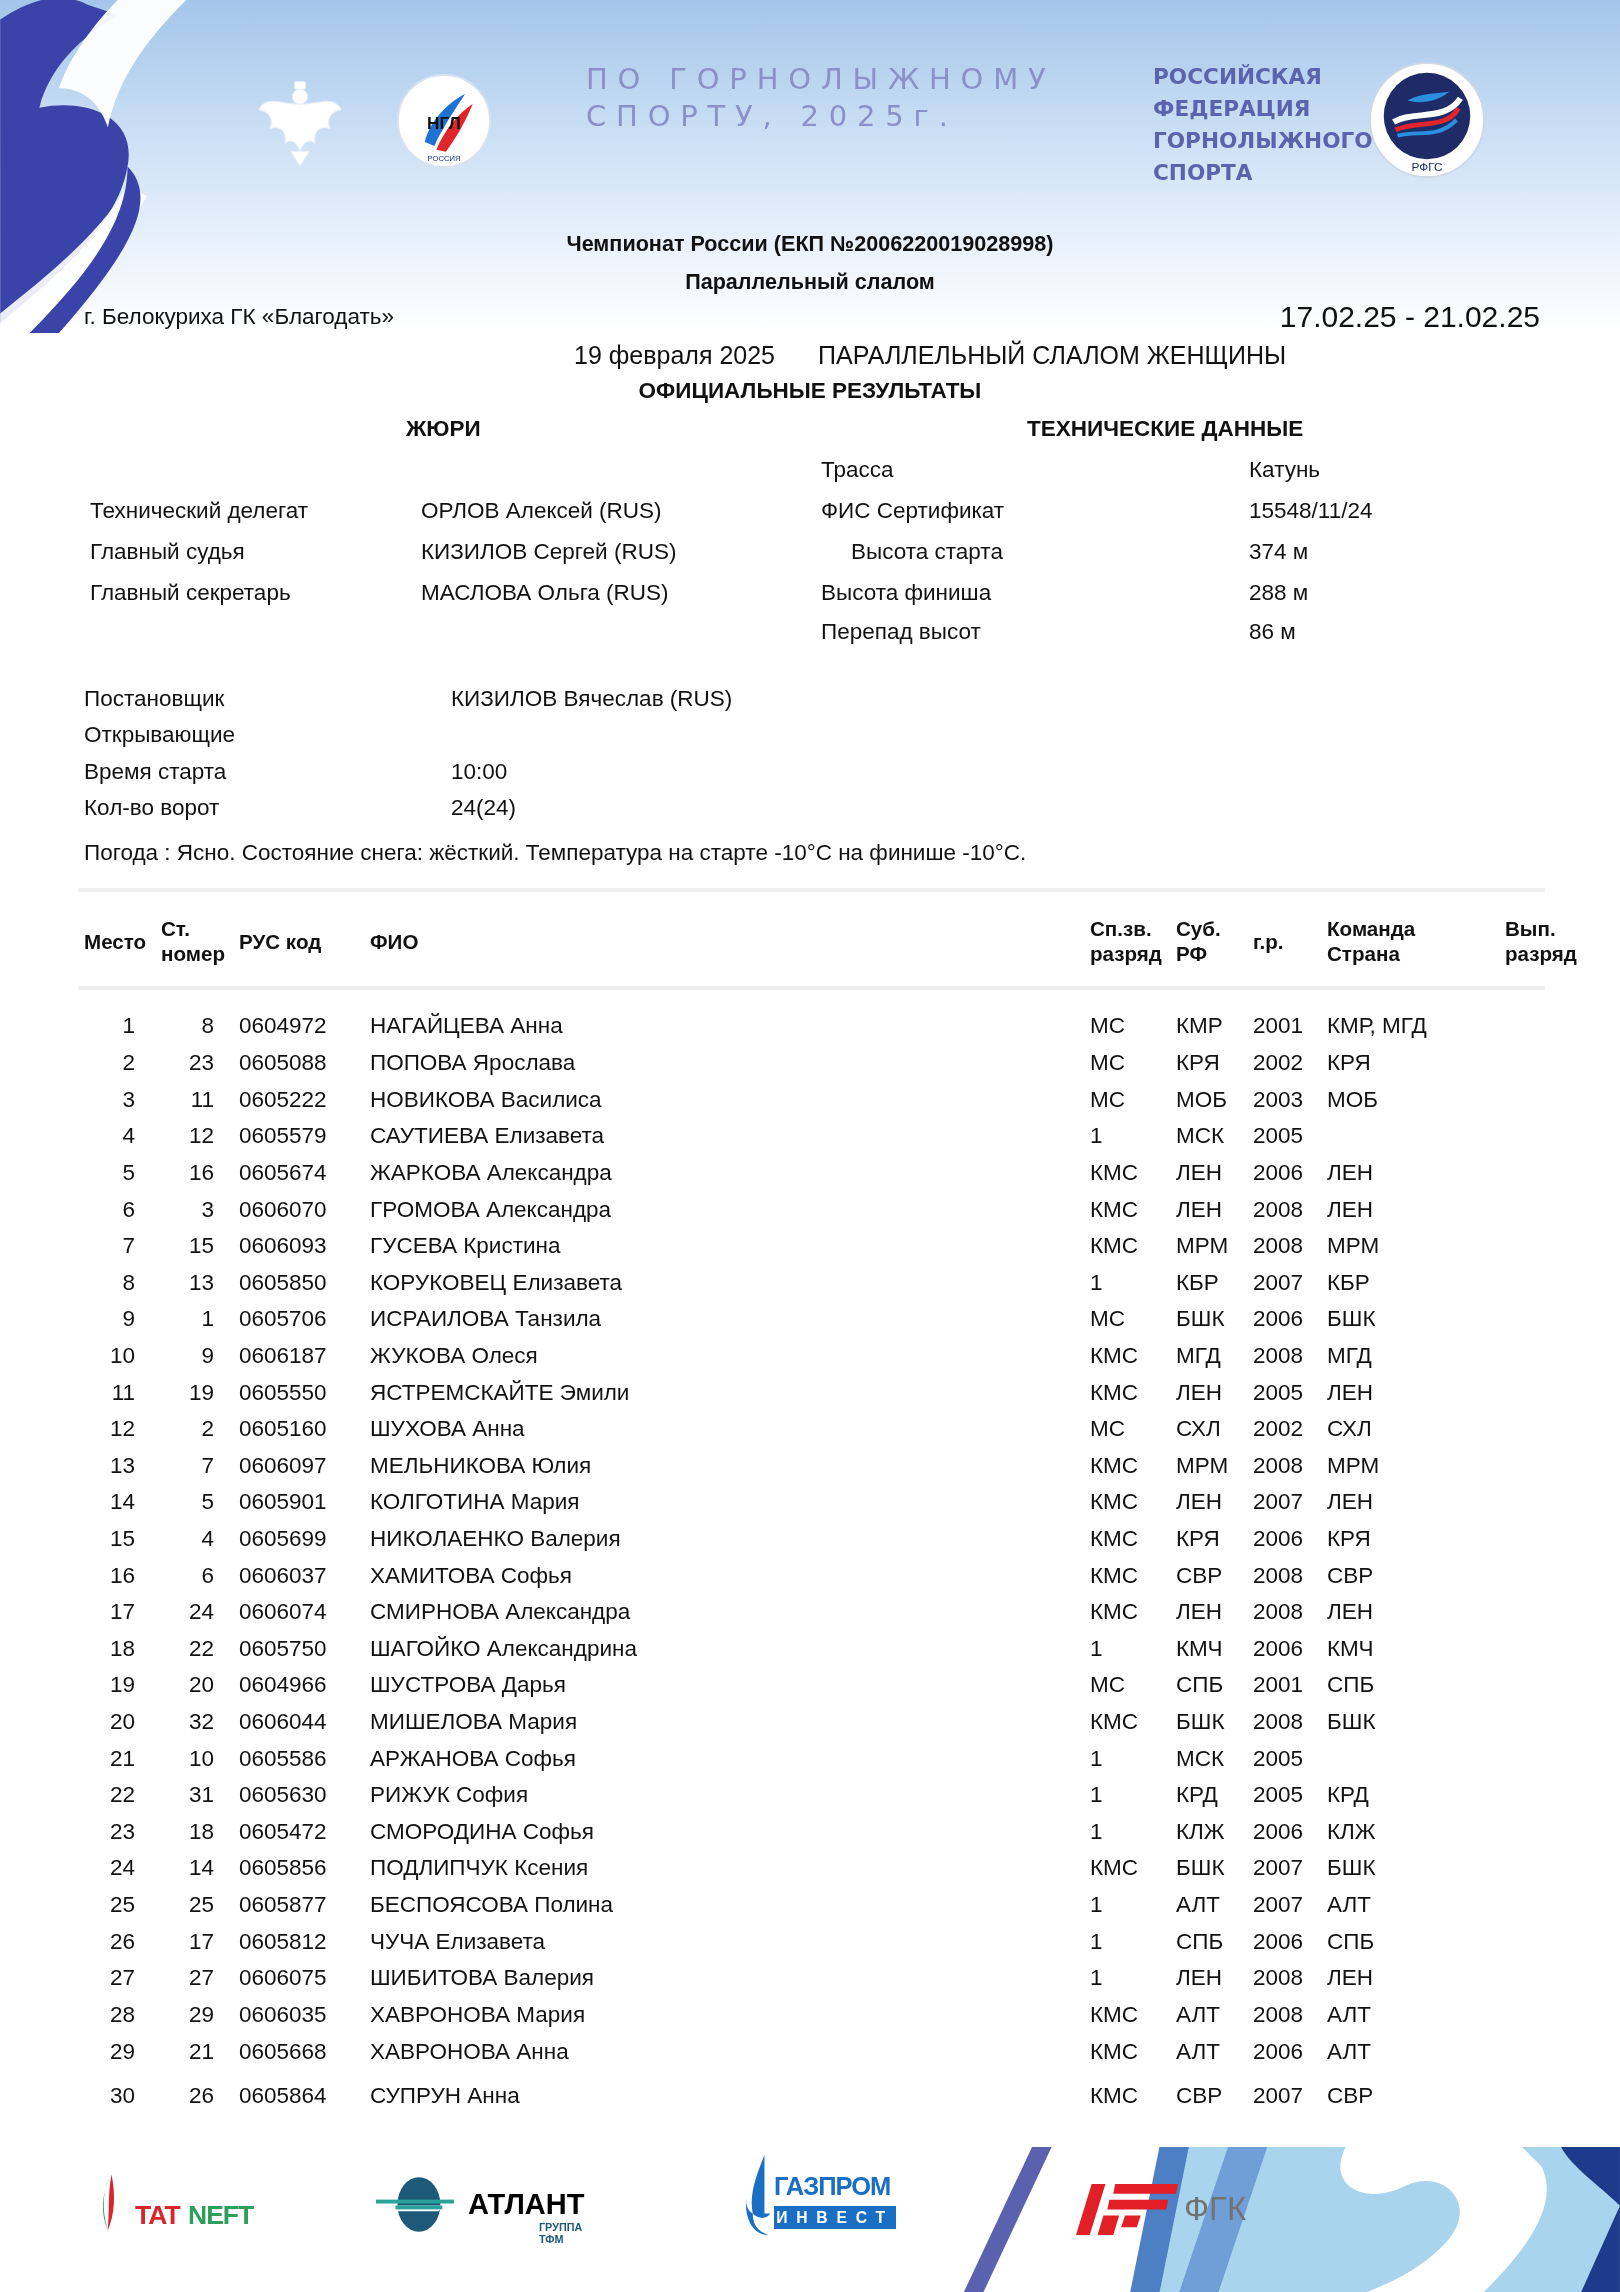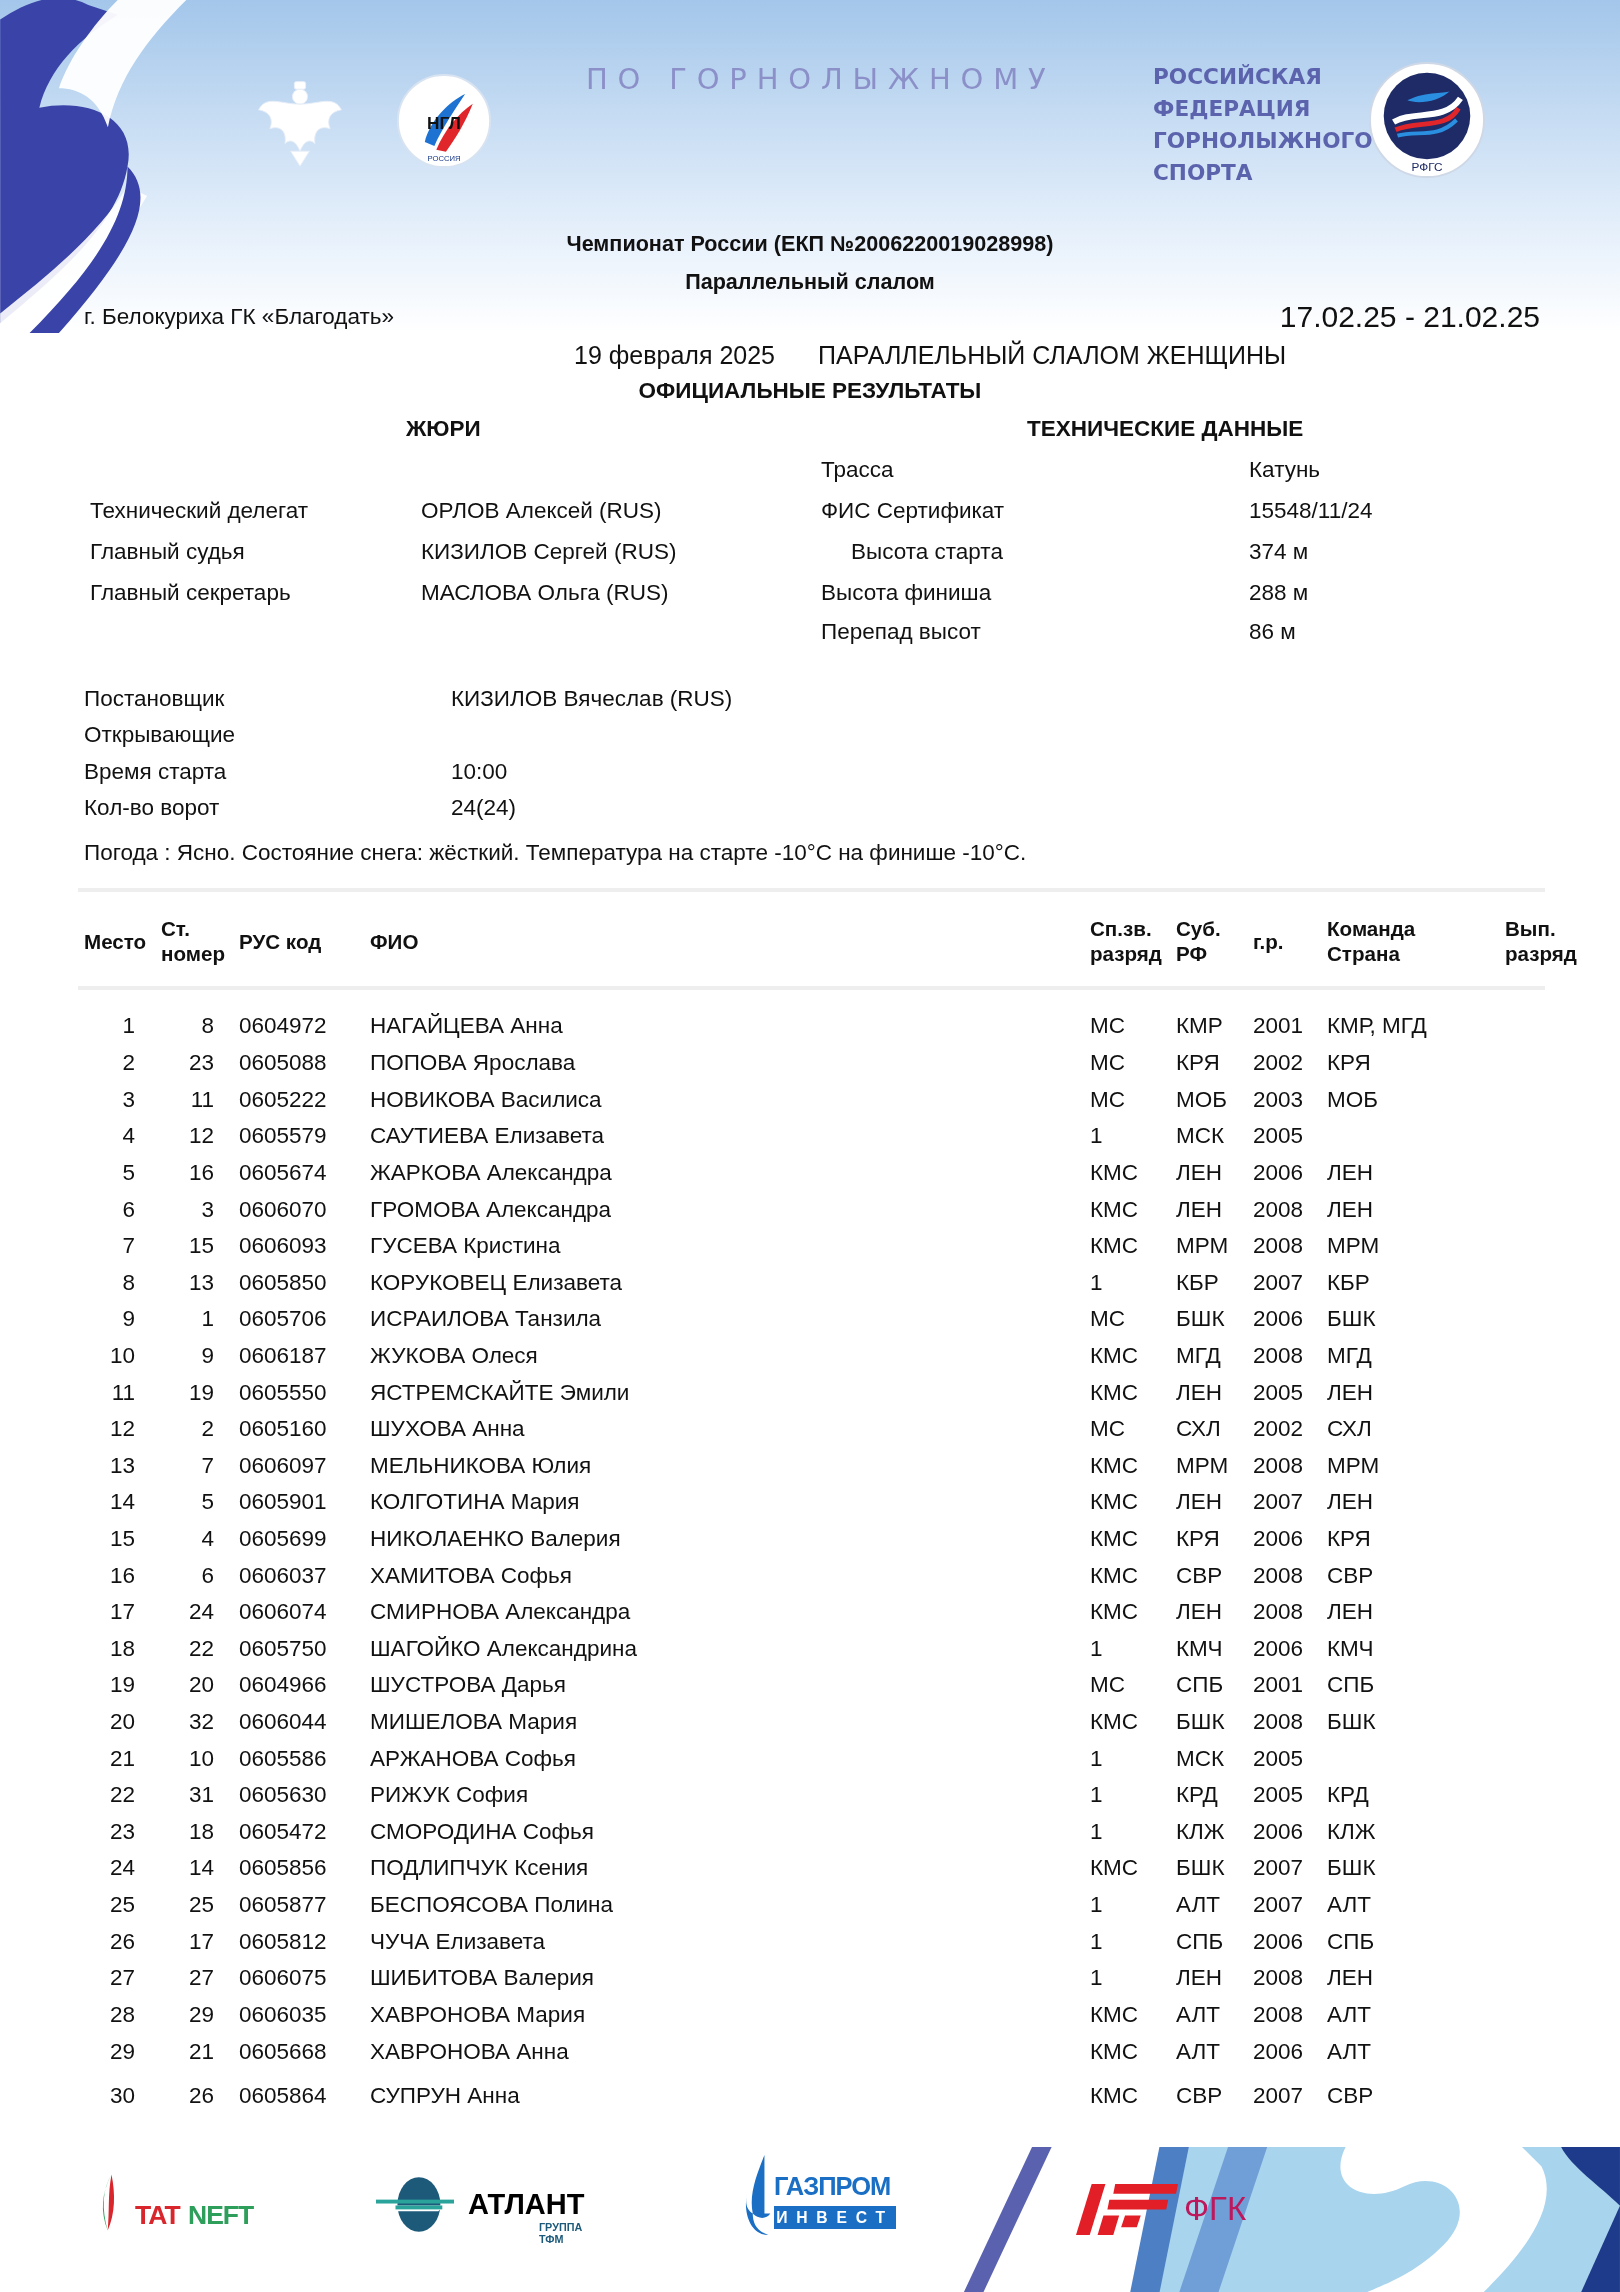--- a/index.html
+++ b/index.html
@@ -86,20 +86,21 @@
   <svg class="ngl-logo" viewBox="0 0 100 100">
     <circle cx="50" cy="50" r="48" fill="#ffffff" stroke="#d8e3f2" stroke-width="2"></circle>
     <path d="M30,72 C35,50 55,30 72,22 C60,40 48,58 40,76 Z" fill="#1e73d2"></path>
     <path d="M42,80 C50,60 65,42 80,32 C72,52 62,68 52,82 Z" fill="#e0262b"></path>
     <text x="50" y="58" text-anchor="middle" font-family="Liberation Sans, sans-serif" font-weight="bold" font-size="18" fill="#111">НГЛ</text>
     <text x="50" y="92" text-anchor="middle" font-family="Liberation Sans, sans-serif" font-size="8" fill="#1a3a8a">РОССИЯ</text>
   </svg>
 
   <div class="champ-title">
     <div class="champ-line2">ПО ГОРНОЛЫЖНОМУ</div>
+    <div class="champ-line3">СПОРТУ, 2025г.</div>
   </div>
 
   <div class="rfgs-text">
     <div>РОССИЙСКАЯ</div>
     <div>ФЕДЕРАЦИЯ</div>
     <div>ГОРНОЛЫЖНОГО</div>
     <div>СПОРТА</div>
   </div>
 
   <svg class="rfgs-logo" viewBox="0 0 120 120">
@@ -557,16 +558,16 @@
   </div>
 
   <div class="sponsor" style="left:1076px; top:37px;">
     <svg width="102" height="51" viewBox="0 0 104 52">
       <polygon points="16,0 30,0 14,52 0,52" fill="#e21e26"></polygon>
       <polygon points="40,0 104,0 102,10 38,10" fill="#e21e26"></polygon>
       <polygon points="34,16 94,16 92,26 32,26" fill="#e21e26"></polygon>
       <polygon points="28,32 44,32 38,52 22,52" fill="#e21e26"></polygon>
       <polygon points="50,32 66,32 62,44 46,44" fill="#e21e26"></polygon>
     </svg>
-    <span style="position:absolute; left:108px; top:5.9px; font-size:33px; color:#be185d;">ФГК</span>
+    <span style="position:absolute; left:108px; top:5.9px; font-size:33px; color:#737373;">ФГК</span>
   </div>
 </div>
 
 
 </body></html>

